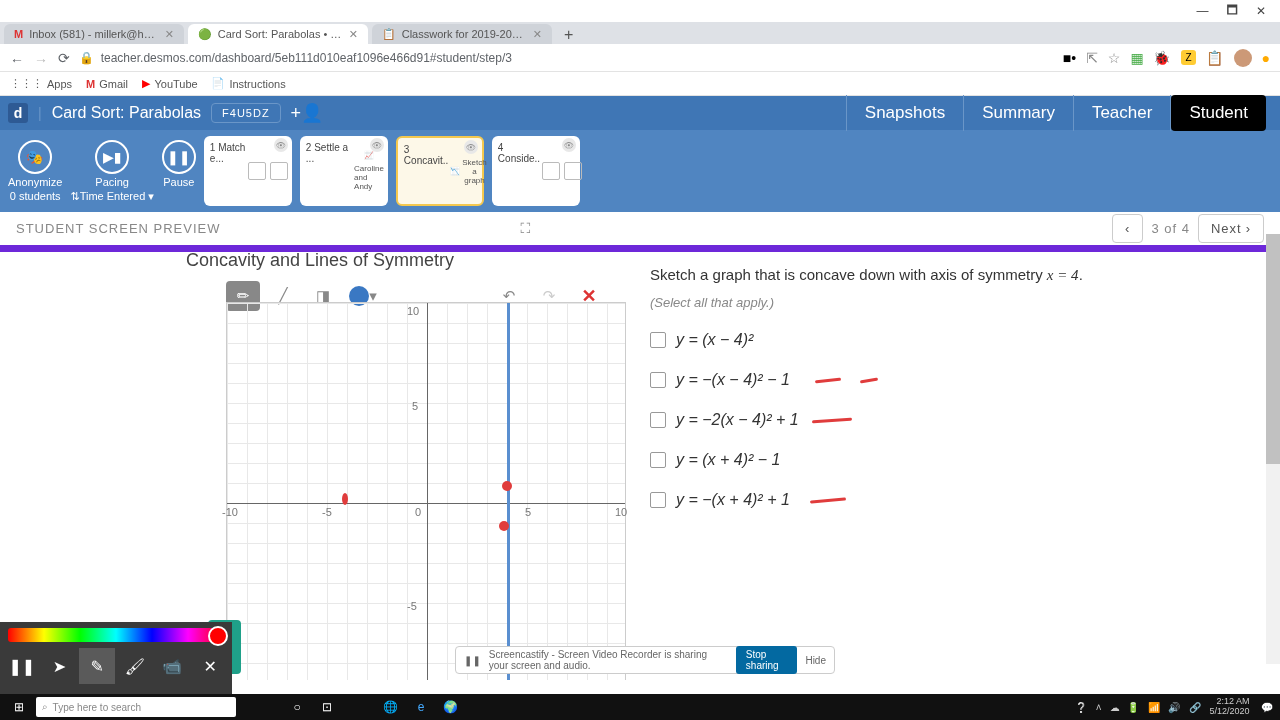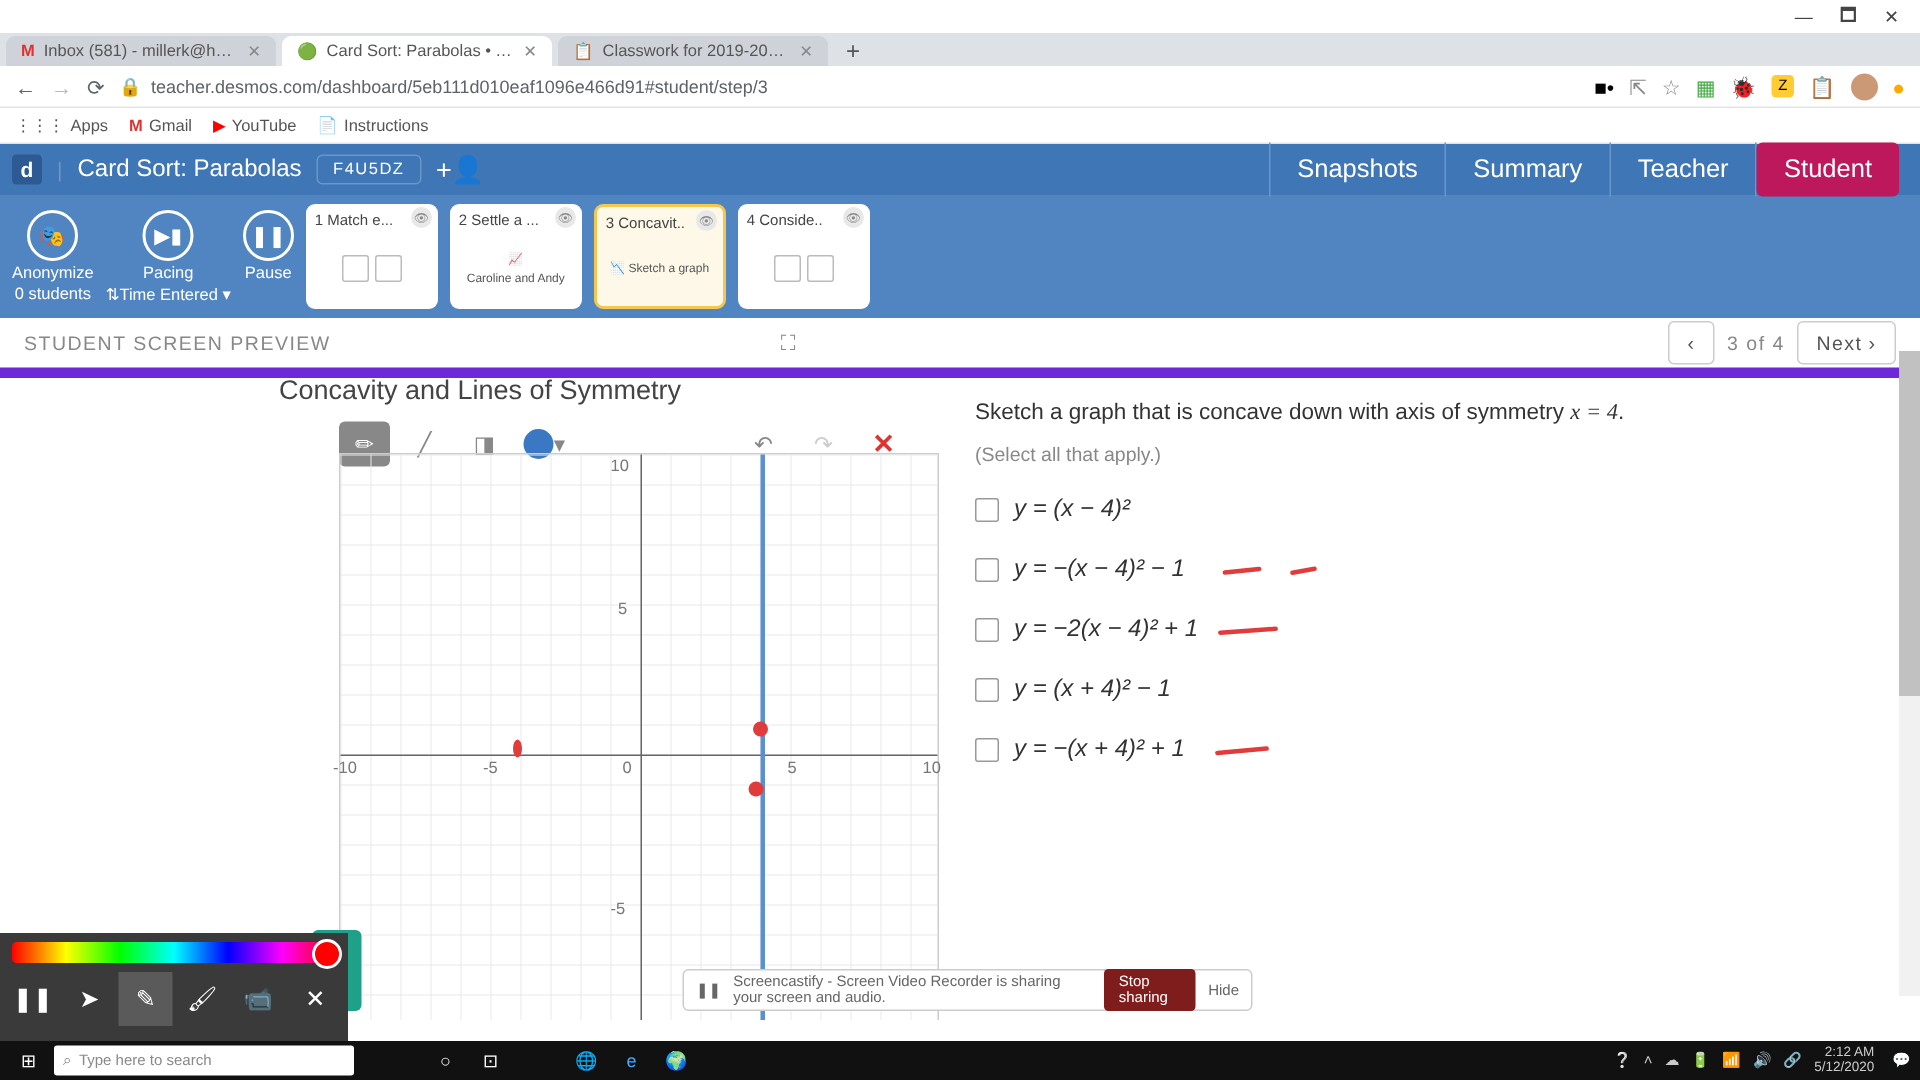--- a/index.html
+++ b/index.html
@@ -14,25 +14,25 @@
 .nav-ico{color:#5f6368;font-size:14px}
 .addr{flex:1;font-size:12px;color:#5f6368;display:flex;align-items:center;gap:6px}
 .addr-icons{display:flex;gap:10px;align-items:center;font-size:14px}
 .bm-row{height:24px;display:flex;align-items:center;gap:14px;padding:0 10px;font-size:11px;color:#555;border-bottom:1px solid #e3e3e3}
 .bm{display:flex;align-items:center;gap:4px}
 .desmos-hdr{height:34px;background:#3f76b5;display:flex;align-items:center;color:#fff;font-size:14px;gap:10px;padding:0 8px}
 .d-logo{width:20px;height:20px;background:#2e5a94;border-radius:3px;display:flex;align-items:center;justify-content:center;font-weight:bold;font-size:14px}
 .code-box{border:1px solid #6a96c8;border-radius:4px;padding:3px 10px;font-size:11px;letter-spacing:1px}
 .hdr-btns{margin-left:auto;display:flex}
 .hdr-btn{padding:8px 18px;font-size:17px;color:#fff}
-.hdr-btn.student{background:#be185d;border-radius:4px;margin-right:6px}
+.hdr-btn.student{background:#000000;border-radius:4px;margin-right:6px}
 .toolbar{height:82px;background:#5085c1;display:flex;align-items:center;padding:0 8px;gap:8px}
 .tb-col{display:flex;flex-direction:column;align-items:center;color:#fff;font-size:11px;gap:2px}
 .circ-btn{width:34px;height:34px;border:2px solid #fff;border-radius:50%;display:flex;align-items:center;justify-content:center;font-size:14px}
-.step-card{width:88px;height:70px;background:#fff;border-radius:6px;padding:4px;font-size:10px;color:#555;position:relative;display:flex;flex-direction:column}
+.step-card{width:88px;height:70px;background:#fff;border-radius:6px;padding:4px;font-size:10px;color:#555;position:relative;display:flex;flex-direction:row}
 .step-card.active{border:2px solid #f4c84e;background:#fdf8e8}
 .step-hd{font-size:10px;color:#444;padding:2px}
 .step-body{flex:1;display:flex;align-items:center;justify-content:center;gap:4px}
 .mini-ico{width:18px;height:18px;border:1px solid #bbb;border-radius:2px}
 .pill{position:absolute;top:2px;right:4px;width:14px;height:14px;border-radius:50%;background:#e8e8e8;font-size:8px;display:flex;align-items:center;justify-content:center;color:#888}
 .preview-bar{height:40px;border-bottom:7px solid #6d28d9;display:flex;align-items:center;padding:0 16px;font-size:13px;color:#888;letter-spacing:1px}
 .pv-right{margin-left:auto;display:flex;gap:8px;align-items:center}
 .pv-btn{border:1px solid #ccc;border-radius:4px;padding:6px 12px;font-size:13px;color:#555;display:flex;align-items:center;gap:4px}
 .content{display:flex;height:428px;overflow:hidden;position:relative}
 .canvas-col{width:640px;position:relative}
@@ -42,27 +42,27 @@
 .s-btn.active{background:#888;color:#fff}
 .color-dot{width:20px;height:20px;background:#3a78c3;border-radius:50%}
 .graph{position:absolute;left:226px;top:50px;width:400px;height:400px;border:1px solid #ccc}
 .grid-bg{position:absolute;inset:0;background-image:linear-gradient(#e8e8e8 1px,transparent 1px),linear-gradient(90deg,#e8e8e8 1px,transparent 1px);background-size:20px 20px}
 .axis-h{position:absolute;left:0;right:0;top:200px;height:1px;background:#666}
 .axis-v{position:absolute;top:0;bottom:0;left:200px;width:1px;background:#666}
 .vline{position:absolute;top:0;bottom:0;left:280px;width:3px;background:#5a8fd0}
 .reddot{position:absolute;width:10px;height:10px;background:#e03c3c;border-radius:50%}
 .axlbl{position:absolute;font-size:11px;color:#777}
 .q-col{flex:1;padding:12px 20px 0 10px;font-size:15px;color:#333;line-height:1.5}
-.instr{color:#888;font-size:13px;margin:6px 0 10px}
+.instr{color:#888;font-size:13px;font-style:italic;margin:6px 0 10px}
 .opt{display:flex;align-items:center;gap:10px;margin:16px 0;font-family:'Times New Roman',serif;font-size:16px;position:relative}
 .cb{width:16px;height:16px;border:1px solid #999;border-radius:2px;flex-shrink:0}
 .mark{position:absolute;height:3px;background:#e03c3c;border-radius:2px}
 .close-x{color:#d33;font-size:18px;font-weight:bold}
 .scast-bar{position:absolute;bottom:46px;left:455px;width:380px;height:28px;background:#fff;border:1px solid #ccc;border-radius:4px;display:flex;align-items:center;padding:0 8px;font-size:10px;color:#666;gap:8px}
-.stop-btn{background:#7f1d1d;color:#fff;padding:3px 10px;border-radius:3px;font-size:10px;margin-left:auto}
+.stop-btn{background:#0369a1;color:#fff;padding:3px 10px;border-radius:3px;font-size:10px;margin-left:auto}
 .annot-tb{position:absolute;bottom:26px;left:0;width:232px;height:72px;background:#3a3a3a;display:flex;flex-direction:column}
 .color-strip{height:14px;background:linear-gradient(90deg,#f00,#ff0,#0f0,#0ff,#00f,#f0f,#f00);margin:6px 8px;border-radius:3px;position:relative}
 .color-strip::after{content:"";position:absolute;right:-4px;top:-2px;width:16px;height:16px;background:#f00;border-radius:50%;border:2px solid #fff}
 .annot-row{display:flex;gap:2px;padding:0 4px}
 .a-btn{width:36px;height:36px;display:flex;align-items:center;justify-content:center;color:#fff;font-size:16px}
 .a-btn.active{background:#5a5a5a}
 .taskbar{position:absolute;bottom:0;left:0;right:0;height:26px;background:#111;display:flex;align-items:center;padding:0 6px;gap:4px}
 .tb-ico{width:26px;height:20px;display:flex;align-items:center;justify-content:center;color:#fff;font-size:12px}
 .search-box{width:200px;height:20px;background:#fff;border-radius:2px;display:flex;align-items:center;padding:0 6px;font-size:10px;color:#888;gap:5px}
 .tray{margin-left:auto;display:flex;gap:8px;color:#ccc;font-size:10px;align-items:center}

